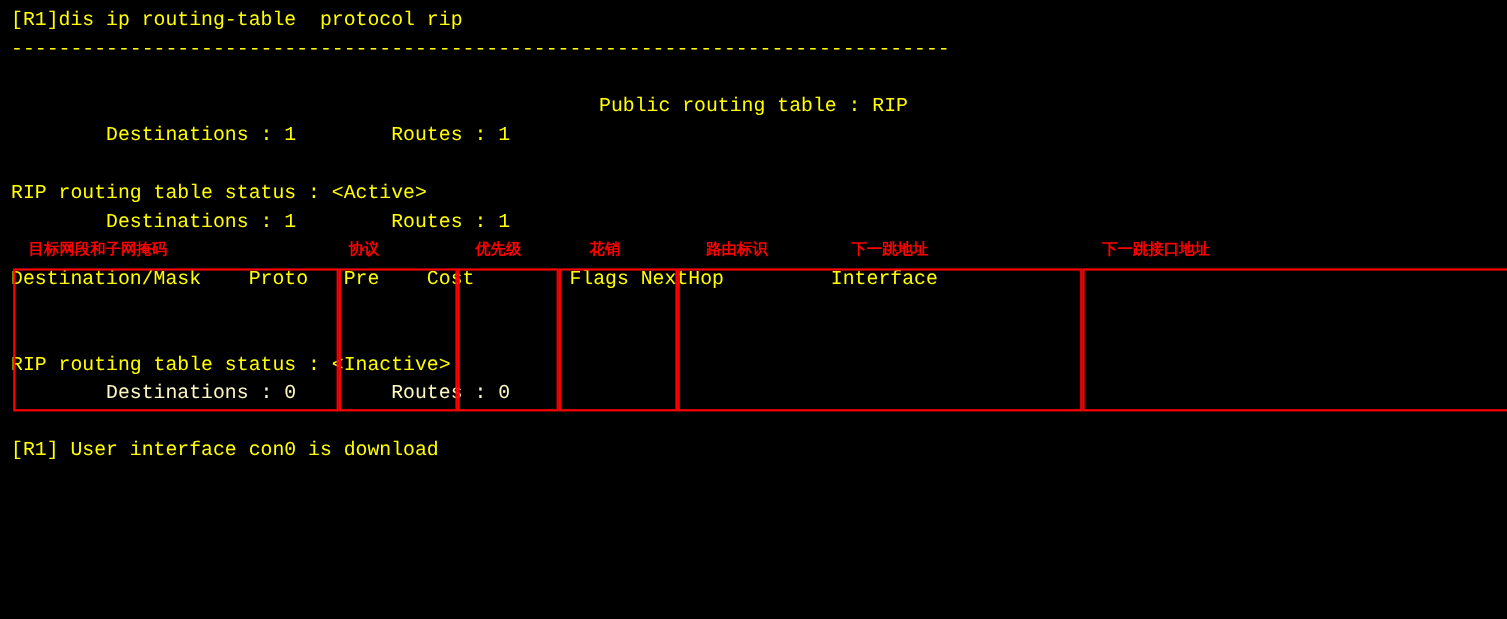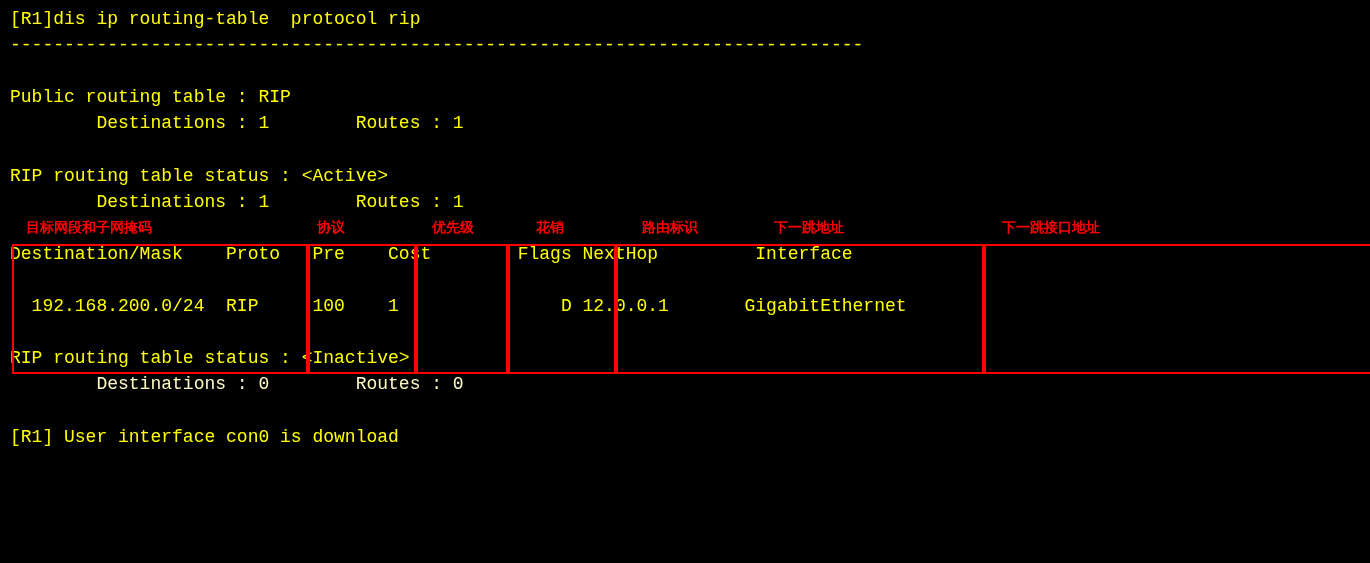--- a/index.html
+++ b/index.html
@@ -55,37 +55,36 @@
 
 <div class="terminal">
 
   <div class="line" style="color:#ffff00;">[R1]dis ip routing-table  protocol rip</div>
 
 
   <div class="line" style="color:#ffff00;">-------------------------------------------------------------------------------</div>
 
   <div class="line">&nbsp;</div>
 
-  <div class="line" style="color:#ffff00;">Public routing table : RIP</div>
+  <div class="line" style="color:#ffff00;text-align:center;">Public routing table : RIP</div>
 
   <div class="line" style="color:#ffff00;">        Destinations : 1        Routes : 1</div>
 
   <div class="line">&nbsp;</div>
 
   <div class="line" style="color:#ffff00;">RIP routing table status : &lt;Active&gt;</div>
 
   <div class="line" style="color:#ffff00;">        Destinations : 1        Routes : 1</div>
 
   <div class="line">&nbsp;</div>
 
   <div class="line" style="color:#ffff00;">Destination/Mask    Proto   Pre    Cost        Flags NextHop         Interface</div>
 
   <div class="line">&nbsp;</div>
 
-  <div class="line" style="color:#ffff00;">  192.168.200.0/24  RIP     100    1               D 12.0.0.1       GigabitEthernet</div>
 
 
   <div class="line">&nbsp;</div>
 
   <div class="line" style="color:#ffff00;">RIP routing table status : &lt;Inactive&gt;</div>
 
   <div class="line" style="color:#fef9c3;">        Destinations : 0        Routes : 0</div>
 
   <div class="line">&nbsp;</div>
 

